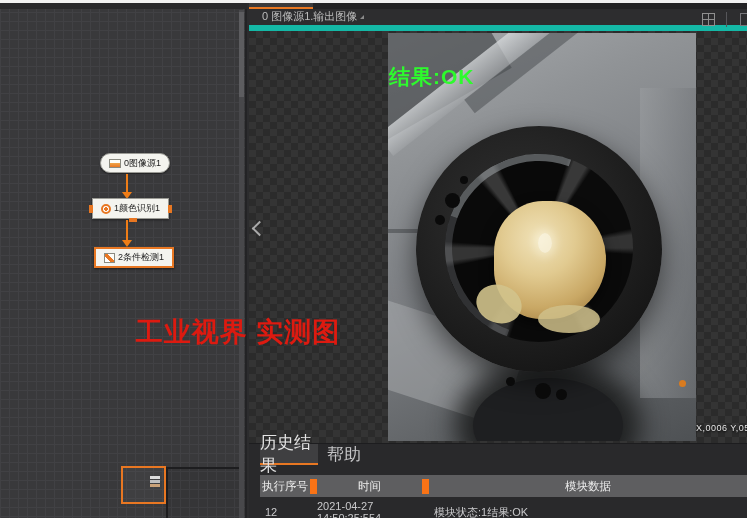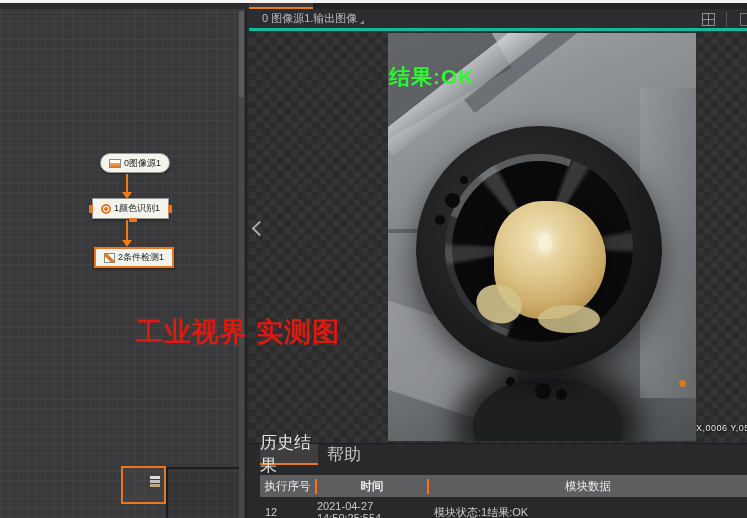--- a/index.html
+++ b/index.html
@@ -42,22 +42,22 @@
   .mini-bar { width:10px; height:3px; margin:1px 0; }
 
   
   .annotation { left:116px; top:316px; width:244px; z-index:45; text-align:center;
     color:#dd1a10; font-size:27px; line-height:33px; font-weight:600; letter-spacing:1px; }
 
   
   .right-panel { left:249px; top:3px; width:498px; height:515px; background:#2c2c2e; overflow:hidden; }
   .doc-strip { left:0; top:0; width:498px; height:6px; background:#232325; }
   .doc-active { left:0; top:0; width:64px; height:6px; background:#3a3a3c; border-bottom:2px solid #e87722; }
-  .tab-bar { left:0; top:6px; width:498px; height:22px; background:#2d2d2f; border-bottom:3px solid #14b8a6;
-    display:flex; align-items:center; }
+  .tab-bar { left:0; top:6px; width:498px; height:22px; background:#2d2d2f; border-bottom:6px solid #14b8a6;
+    display:flex; align-items:flex-start; }
   .tab-label { margin-left:13px; font-size:11px; color:#bdbdbd; }
   .tab-caret { width:0; height:0; border-left:4px solid transparent; border-bottom:4px solid #8a8a8a; margin-left:3px; margin-top:6px; }
   .grid-icon { position:absolute; right:32px; top:4px; width:13px; height:13px; border:1px solid #8f8f8f;
     background: linear-gradient(#8f8f8f,#8f8f8f) center/1px 100% no-repeat,
                 linear-gradient(#8f8f8f,#8f8f8f) center/100% 1px no-repeat; }
   .tb-sep { position:absolute; right:20px; top:3px; width:1px; height:15px; background:#56565a; }
   .grid-icon2 { position:absolute; right:-6px; top:4px; width:13px; height:13px; border:1px solid #77777b; }
 
   
   .viewer { left:0; top:28px; width:498px; height:412px; background-color:#2b2b2b;
@@ -111,22 +111,22 @@
   .coord-txt { left:447px; top:392px; width:70px; font-size:9px; color:#e6e6e6; letter-spacing:.5px;
     text-shadow:0 1px 2px #000; white-space:nowrap; z-index:5; }
 
   
   .history { left:0; top:440px; width:498px; height:75px; background:#29292b; border-top:1px solid #1d1d1f; }
   .htab { position:absolute; top:0; height:21px; display:flex; align-items:center; justify-content:center;
     font-size:17px; color:#c3c3c5; }
   .htab-active { background:#3f3f41; border-bottom:2px solid #e87722; color:#e4e4e4; }
   .thead { position:absolute; left:11px; top:31px; right:0; height:22px; background:#5e5e60;
     display:flex; align-items:center; font-size:11.5px; color:#ececec; }
-  .thead .hc { text-align:center; border-right:2px solid #f97316; }
-  .hc1 { width:57px; } .hc2 { width:112px;font-weight:bold; } .hc3 { flex:1; border-right:none !important; }
+  .thead .hc { text-align:center; border-right:7px solid #f97316; }
+  .hc1 { width:57px; } .hc2 { width:112px; } .hc3 { flex:1; border-right:none !important; }
   .trow { position:absolute; left:11px; top:59px; right:0; height:18px; display:flex; align-items:center;
     font-size:11px; color:#c9c9cb; }
   .tc1 { width:57px; padding-left:5px; } .tc2 { width:112px; } .tc3 { flex:1; padding-left:5px; }
 </style>
 </head>
 <body>
 
 <div class="app">
 
   <div class="abs top-white"></div>

